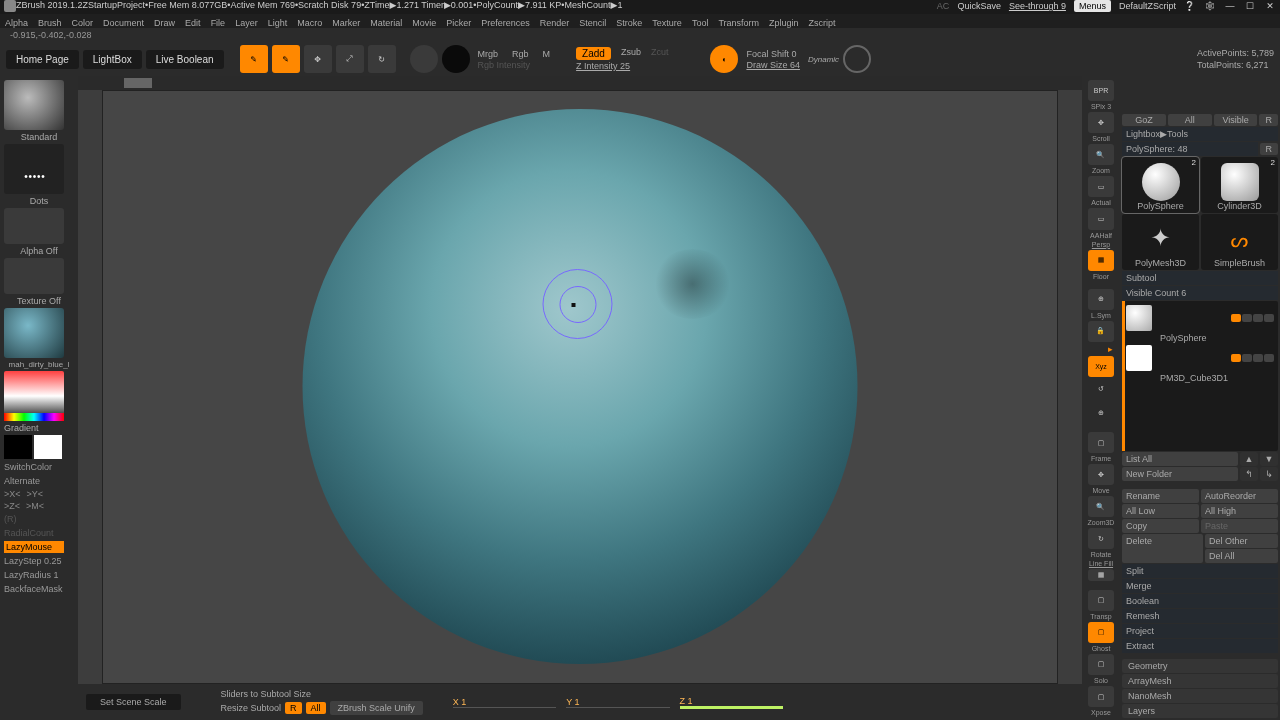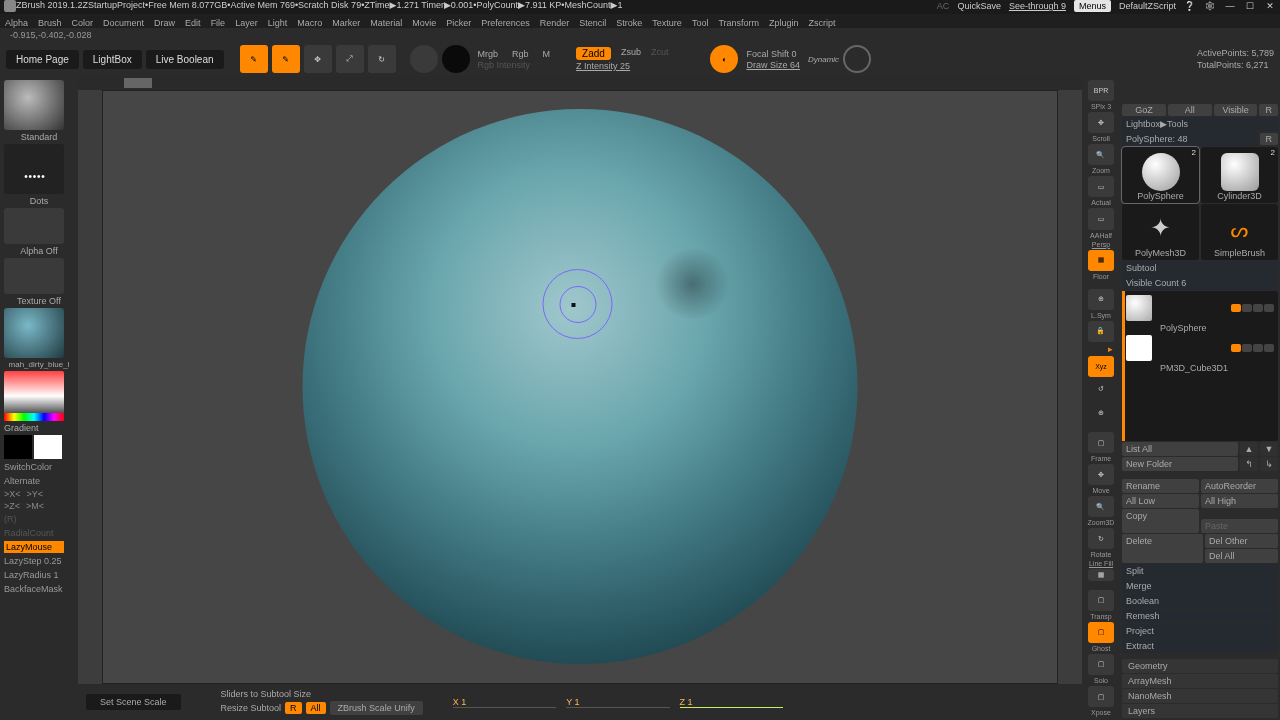--- a/index.html
+++ b/index.html
@@ -97,21 +97,21 @@
 .right-panel .subtool-item { display: flex; align-items: center; gap: 4px; padding: 2px; }
 .right-panel .subtool-item .th { width: 26px; height: 26px; background: #fff; border-radius: 2px; }
 .right-panel .subtool-item .th.sp { background: radial-gradient(circle at 35% 30%, #fff, #aaa); }
 .right-panel .subtool-item .eyes { display: flex; gap: 1px; margin-left: auto; }
 .right-panel .subtool-item .eye { width: 10px; height: 8px; background: #444; border-radius: 2px; }
 .right-panel .subtool-item .eye.on { background: #ff8800; }
 .right-panel .subtool-list .orange-bar { position: absolute; left: 0; top: 0; bottom: 0; width: 3px; background: #ff8800; }
 .right-panel .btn-row { display: flex; gap: 2px; }
 .right-panel .btn { background: #404040; padding: 2px 4px; flex: 1; border-radius: 2px; }
 .right-panel .btn.ico { flex: 0 0 18px; text-align: center; background: #303030; }
-.right-panel .btn.dim { color: #666; margin-top: 10px; }
+.right-panel .btn.dim { color: #666; }
 .right-panel .section-hdr { background: #252a30; padding: 2px 4px; }
 .right-panel .sub-btn { background: #353535; padding: 2px 6px; border-radius: 2px; }
 </style>
 </head>
 <body>
 
 <div class="titlebar">
   <span class="logo"></span>
   <span>ZBrush 2019.1.2</span>
   <span>ZStartupProject</span>
@@ -269,21 +269,21 @@
         <div style="display:flex;gap:4px;align-items:center">
           <span>Resize Subtool</span>
           <span class="chip o">R</span>
           <span class="chip o">All</span>
           <span class="unify">ZBrush Scale Unify</span>
         </div>
       </div>
       <div style="width:6px"></div>
       <span class="coord" style="margin-left:4px;border-bottom:1px solid #555;padding-right:90px">X 1</span>
       <span class="coord" style="border-bottom:1px solid #555;padding-right:90px">Y 1</span>
-      <span class="coord" style="border-bottom:1px solid #bef264;padding-right:90px">Z 1</span>
+      <span class="coord" style="border-bottom:3px solid #bef264;padding-right:90px">Z 1</span>
     </div>
   </div>
 
   <div class="right-strip">
     <div class="ricon">BPR</div>
     <div class="rlbl">SPix 3</div>
     <div class="ricon">✥</div>
     <div class="rlbl">Scroll</div>
     <div class="ricon">🔍</div>
     <div class="rlbl">Zoom</div>

